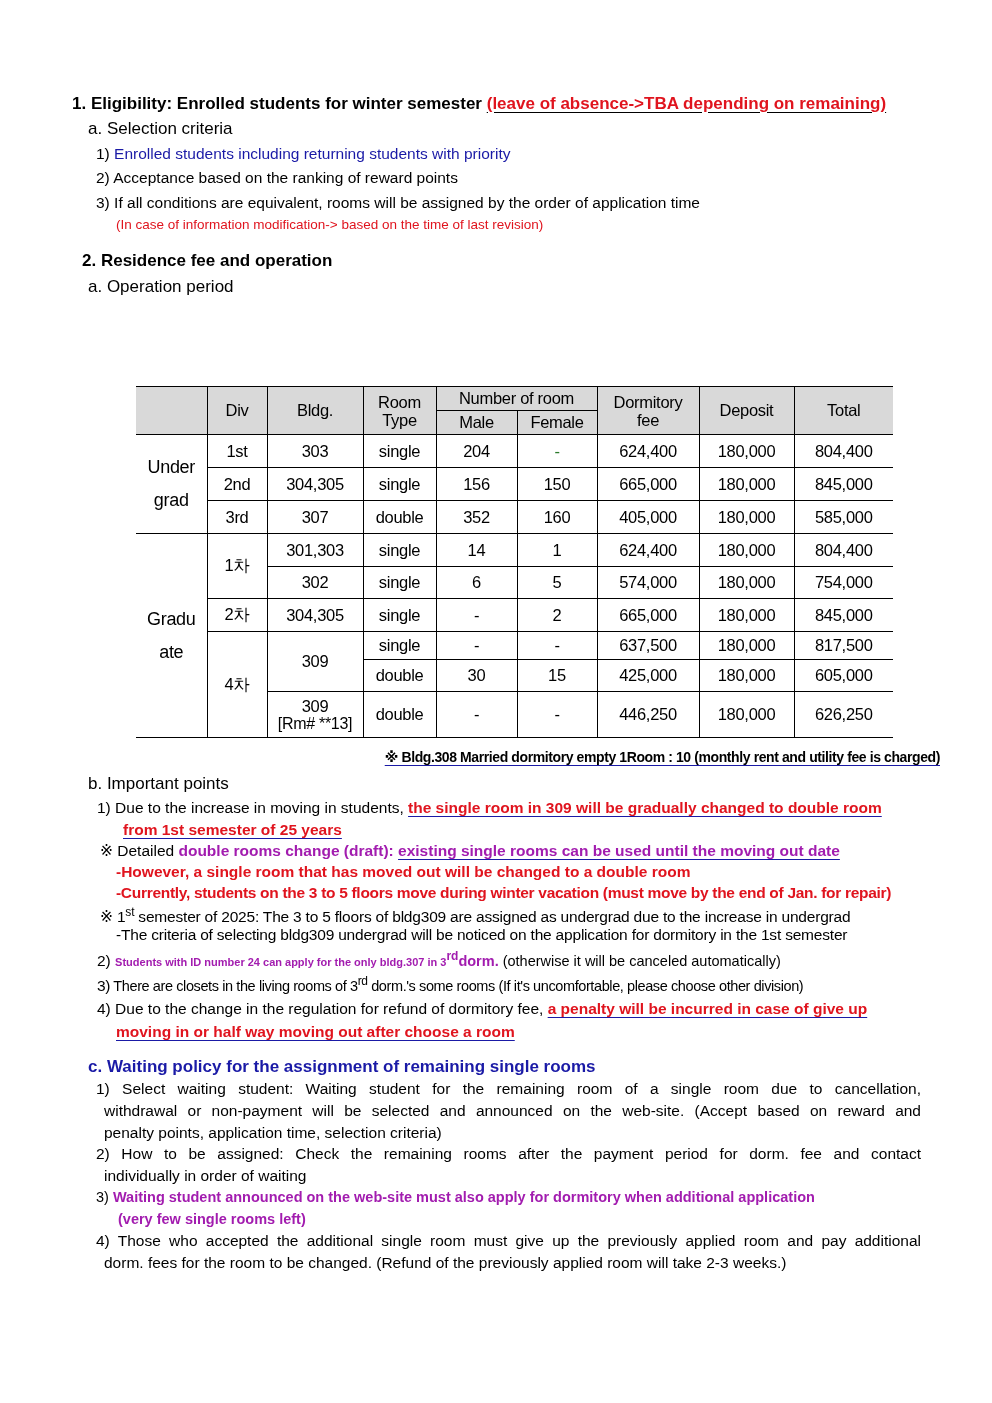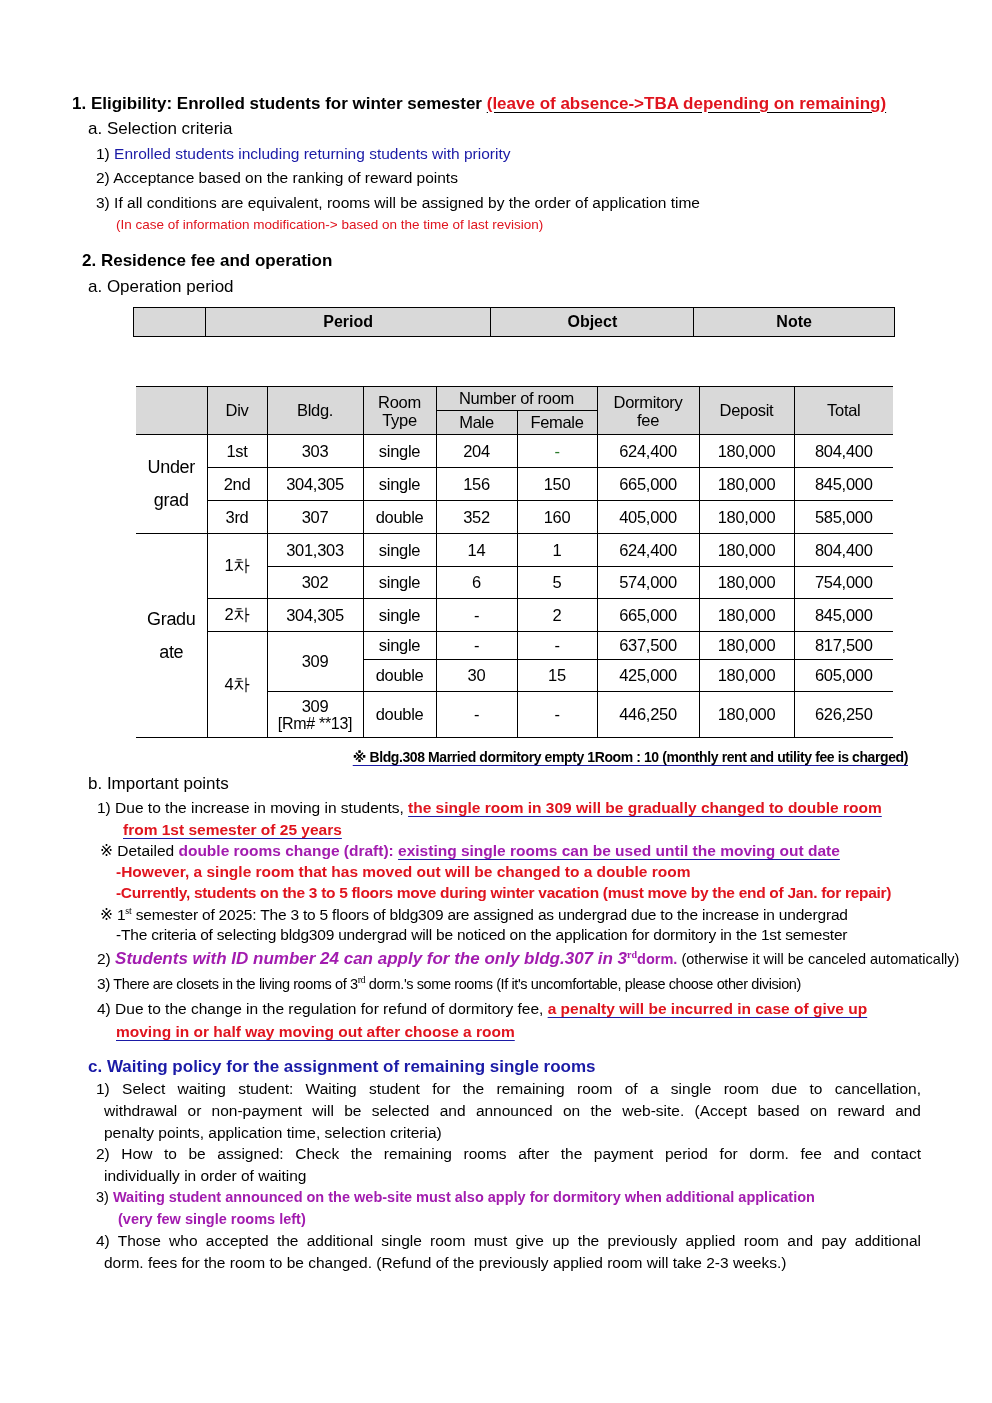--- a/index.html
+++ b/index.html
@@ -27,21 +27,21 @@
   .t1 { left: 133px; top: 307px; width: 762px; }
   .t1 td, .t1 th { border: 1px solid #000; font-size: 16px; }
   .t1 th { background: #d9d9d9; font-weight: bold; height: 28px; }
   .t1 .row { height: 38px; }
   .t2 { left: 136px; top: 386px; width: 757px; }
   .t2 td, .t2 th { border: 1px solid #000; font-size: 16.5px; letter-spacing: -0.3px; }
   .t2 { border-top: 1.5px solid #000; border-bottom: 1.5px solid #000; }
   .t2 tr > *:first-child { border-left: none; }
   .t2 tr > *:last-child { border-right: none; }
   .t2 th { background: #d9d9d9; }
-  .sup { font-size: 10px; vertical-align: super; font-family: Liberation Serif, serif; }
+  .sup { font-size: 12px; vertical-align: super; }
   .rmnote { font-size: 16px; display: block; }
 </style>
 </head>
 <body>
 
 <div class="abs h1" style="left:72px; top:94px;">
   <span>1. Eligibility: Enrolled students for winter semester</span>
   <span class="red ul-black">(leave of absence-&gt;TBA depending on remaining)</span>
 </div>
 <div class="abs h2" style="left:88px; top:119px;">a. Selection criteria</div>
@@ -63,26 +63,20 @@
 <div class="abs h2" style="left:88px; top:277px;">a. Operation period</div>
 
 <table class="t1">
   <colgroup>
       <col style="width:72px">
       <col style="width:286px">
       <col style="width:203px">
       <col style="width:201px">
     </colgroup>
   <tbody>
-      <tr>
-    <th></th>
-    <th>Period</th>
-    <th>Object</th>
-    <th>Note</th>
-  </tr>
 </tbody>
   </table>
 
 <table class="t2">
   <colgroup>
     <col style="width:71px">
       <col style="width:60px">
       <col style="width:96px">
       <col style="width:73px">
     <col style="width:81px">
@@ -207,21 +201,21 @@
     <td>double</td>
     <td>-</td>
     <td>-</td>
     <td>446,250</td>
     <td>180,000</td>
     <td>626,250</td>
   </tr>
 </tbody>
   </table>
 
-<div class="abs" style="right:84px; top:749px; font-size:14px; font-weight:bold; letter-spacing:-0.4px;">
+<div class="abs" style="right:52px; top:749px; font-size:14px; font-weight:bold; letter-spacing:-0.4px;">
   <span class="ul-blue">※ Bldg.308 Married dormitory empty 1Room : 10 (monthly rent and utility fee is charged)</span>
 </div>
 
 <div class="abs h2" style="left:88px; top:774px;">b. Important points</div>
 
 <div class="abs p" style="left:97px; top:799px;">
   <span>1)</span>
   <span>Due to the increase in moving in students, </span><span class="redbold ul-red">the single room in 309 will be gradually changed to double room</span>
 </div>
 <div class="abs p" style="left:123px; top:821px;">
@@ -234,21 +228,21 @@
 <div class="abs p redbold" style="left:116px; top:863px;">-However, a single room that has moved out will be changed to a double room</div>
 <div class="abs p redbold" style="left:116px; top:884px; letter-spacing:-0.3px;">-Currently, students on the 3 to 5 floors move during winter vacation (must move by the end of Jan. for repair)</div>
 
 <div class="abs p" style="left:100px; top:905px; letter-spacing:-0.2px;">
   <span>※ 1</span><span class="sup">st</span><span> semester of 2025: The 3 to 5 floors of bldg309 are assigned as undergrad due to the increase in undergrad</span>
 </div>
 <div class="abs p" style="left:116px; top:926px; letter-spacing:-0.2px;">-The criteria of selecting bldg309 undergrad will be noticed on the application for dormitory in the 1st semester</div>
 
 <div class="abs p" style="left:97px; top:949px;">
   <span>2)</span>
-  <span class="bluebold" style="font-size:17px;font-style:italic;">Students with ID number 24 can apply for the only bldg.307 in 3</span><span class="bluebold sup">rd</span><span class="bluebold" style="font-size:14.5px;">dorm.</span><span style="font-size:14.5px;"> (otherwise it will be canceled automatically)</span>
+  <span class="bluebold" style="font-size:11px;">Students with ID number 24 can apply for the only bldg.307 in 3</span><span class="bluebold sup">rd</span><span class="bluebold" style="font-size:14.5px;">dorm.</span><span style="font-size:14.5px;"> (otherwise it will be canceled automatically)</span>
 </div>
 
 <div class="abs" style="left:97px; top:974px; font-size:14.5px; letter-spacing:-0.4px;">
   <span style="font-size:15.5px;">3)</span>
   <span>There are closets in the living rooms of 3</span><span class="sup">rd</span><span> dorm.'s some rooms (If it's uncomfortable, please choose other division)</span>
 </div>
 
 <div class="abs p" style="left:97px; top:1000px;">
   <span>4)</span>
   <span>Due to the change in the regulation for refund of dormitory fee, </span><span class="redbold ul-red">a penalty will be incurred in case of give up</span>

